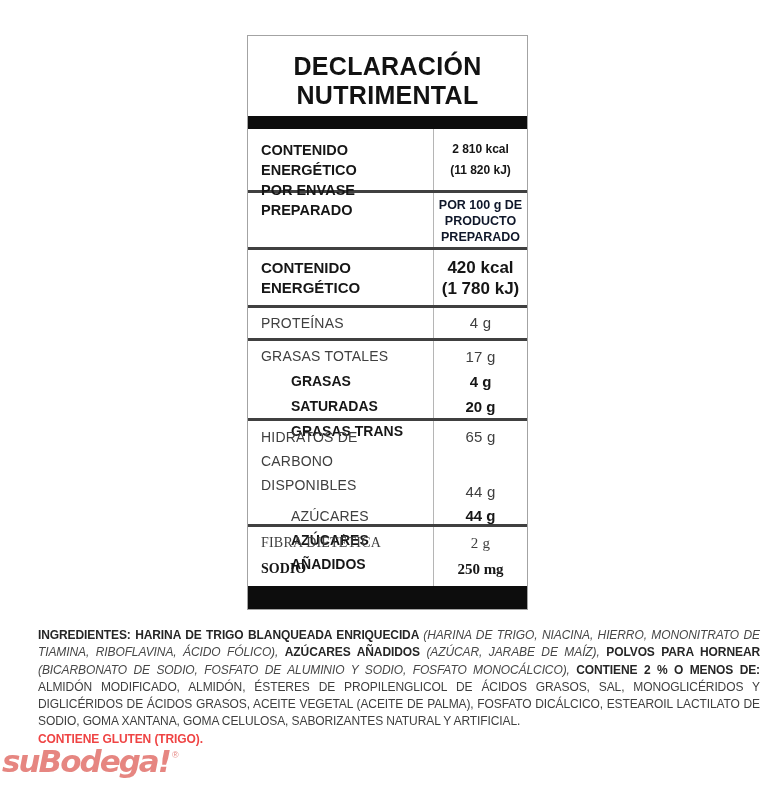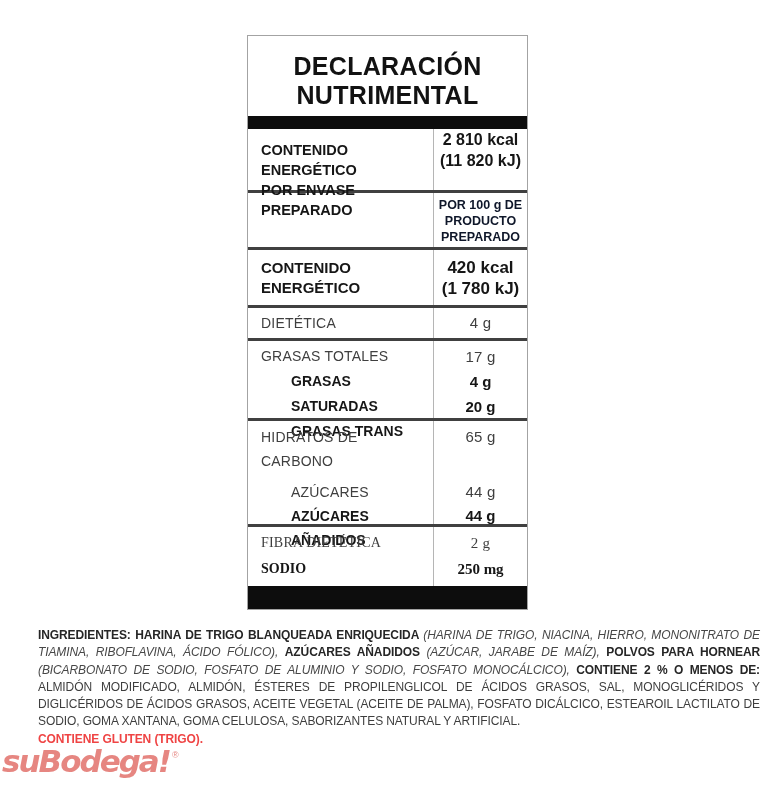--- a/index.html
+++ b/index.html
@@ -18,21 +18,21 @@
   .nrow{display:flex;box-sizing:border-box;border-bottom:3px solid #404040;}
   .nrow.last{border-bottom:none;}
   .lblcol{flex:1;border-right:1px solid #b5b5b5;padding:0 6px 0 13px;box-sizing:border-box;}
   .valcol{width:93px;text-align:center;box-sizing:border-box;}
 
   .b{font-weight:700;color:#161616;}
   .lt{font-weight:400;color:#3f3f3f;letter-spacing:.2px;}
   .ind{padding-left:30px;}
 
   .rowA{height:64px;} .rowA .lblcol{padding-top:11px;font-size:14.5px;line-height:20px;}
-  .rowA .valcol{font-size:16px;line-height:21px;}
+  .rowA .valcol{padding-top:10px;font-size:12px;line-height:21px;}
   .rowB{height:57px;} .rowB .valcol{padding-top:4px;font-size:12.5px;line-height:16px;font-weight:700;color:#0f172a;}
   .rowC{height:58px;} .rowC .lblcol{padding-top:8px;font-size:15px;line-height:20px;}
   .rowC .valcol{padding-top:7px;font-size:17px;line-height:21px;}
   .rowD{height:33px;} .rowD .lblcol{padding-top:7px;font-size:14px;}
   .rowD .valcol{padding-top:6px;font-size:15px;}
   .rowE{height:80px;} .rowE .lblcol,.rowE .valcol{padding-top:3px;}
   .rowE .line{line-height:25px;font-size:14px;}
   .rowE .valcol .line{font-size:15px;}
   .rowF{height:106px;} .rowF .lblcol,.rowF .valcol{padding-top:4px;}
   .rowF .line{line-height:24px;font-size:14px;}
@@ -100,40 +100,41 @@
         <div>CONTENIDO</div>
         <div>ENERGÉTICO</div>
       </div>
       <div class="valcol b">
         <div>420 kcal</div>
         <div>(1 780 kJ)</div>
       </div>
     </div>
 
     <div class="nrow rowD">
-      <div class="lblcol lt">DIETÉTICA</div>
+      <div class="lblcol lt">PROTEÍNAS</div>
       <div class="valcol lt">4 g</div>
     </div>
 
     <div class="nrow rowE">
       <div class="lblcol">
         <div class="line lt">GRASAS TOTALES</div>
         <div class="line b ind">GRASAS SATURADAS</div>
         <div class="line b ind">GRASAS TRANS</div>
       </div>
       <div class="valcol">
         <div class="line lt">17 g</div>
         <div class="line b">4 g</div>
         <div class="line b">20 g</div>
       </div>
     </div>
 
     <div class="nrow rowF">
       <div class="lblcol">
         <div class="line lt">HIDRATOS DE CARBONO</div>
+        <div class="line lt">DISPONIBLES</div>
         <div class="line lt ind gap">AZÚCARES</div>
         <div class="line b ind">AZÚCARES AÑADIDOS</div>
       </div>
       <div class="valcol">
         <div class="line lt">65 g</div>
         <div class="line">&nbsp;</div>
         <div class="line lt gap">44 g</div>
         <div class="line b">44 g</div>
       </div>
     </div>

